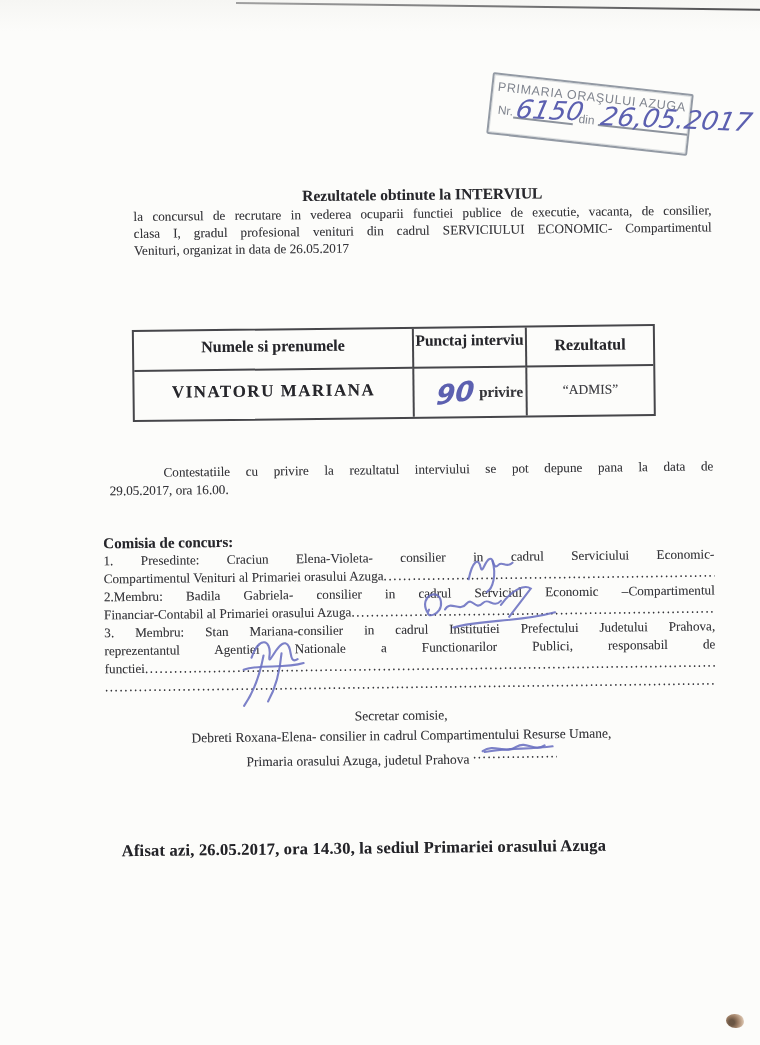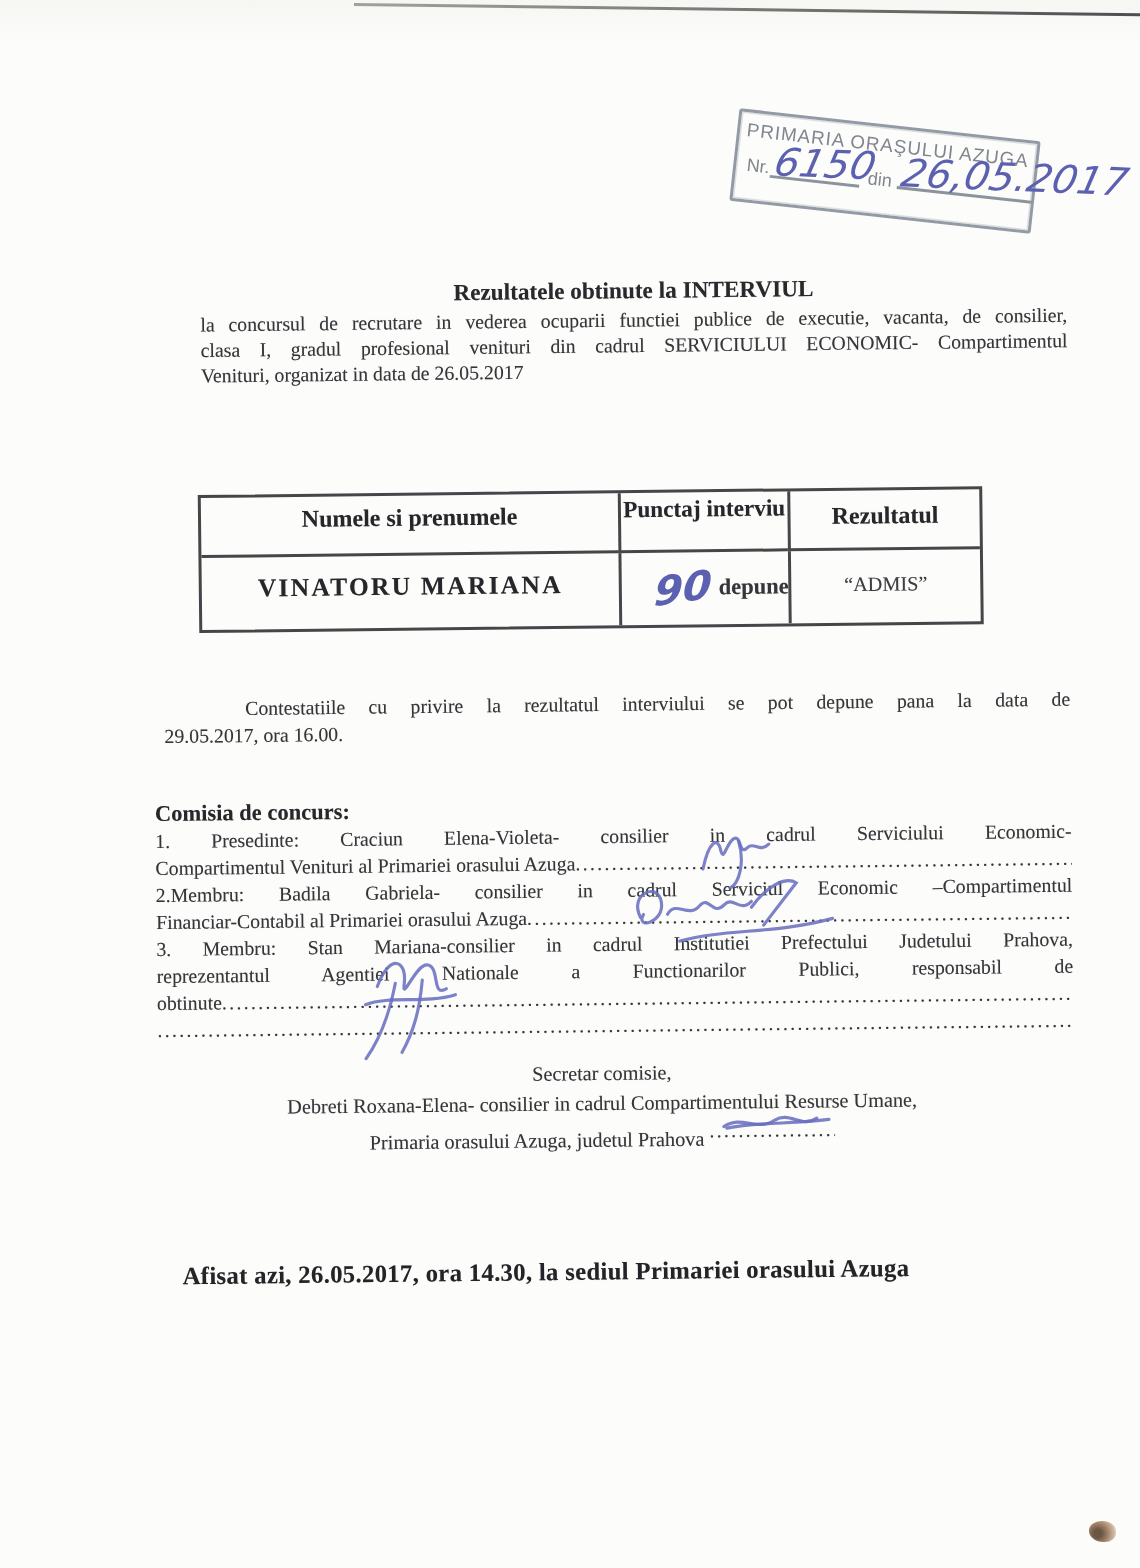--- a/index.html
+++ b/index.html
@@ -120,21 +120,21 @@
     <div class="doc-table">
       <div class="trow thead">
         <div class="cell c1">Numele si prenumele</div>
         <div class="cell c2">Punctaj interviu</div>
         <div class="cell c3">Rezultatul</div>
       </div>
       <div class="trow tbody">
         <div class="cell c1">VINATORU MARIANA</div>
         <div class="cell c2">
           <span class="hand score-hand">90</span>
-          <span>depune</span>
+          <span>privire</span>
         </div>
         <div class="cell c3">“ADMIS”</div>
       </div>
     </div>
 
     <div class="contest">
       <div class="jline first">Contestatiile cu privire la rezultatul interviului se pot depune pana la data de</div>
       <div>29.05.2017, ora 16.00.</div>
     </div>
 
@@ -146,21 +146,21 @@
         <span class="leader">....................................................................................................................................................................................................................</span>
       </div>
       <div class="jline">2.Membru: Badila Gabriela- consilier in cadrul Serviciul Economic –Compartimentul</div>
       <div class="leader-line">
         <span class="txt">Financiar-Contabil al Primariei orasului Azuga </span>
         <span class="leader">....................................................................................................................................................................................................................</span>
       </div>
       <div class="jline">3. Membru: Stan Mariana-consilier in cadrul Institutiei Prefectului Judetului Prahova,</div>
       <div class="jline">reprezentantul Agentiei Nationale a Functionarilor Publici, responsabil de</div>
       <div class="leader-line">
-        <span class="txt">obtinute</span>
+        <span class="txt">functiei</span>
         <span class="leader">....................................................................................................................................................................................................................</span>
       </div>
       <div class="leader-line">
         <span class="leader">....................................................................................................................................................................................................................</span>
       </div>
     </div>
 
     <svg class="sig" style="left:462px; top:550px;" width="70" height="44" viewBox="0 0 70 44">
       <path d="M6,30 C10,12 16,8 18,18 C20,26 22,12 27,10 C32,8 30,22 36,16 C40,12 44,20 50,14"></path>
       <path d="M30,12 C34,26 30,40 24,43"></path>

